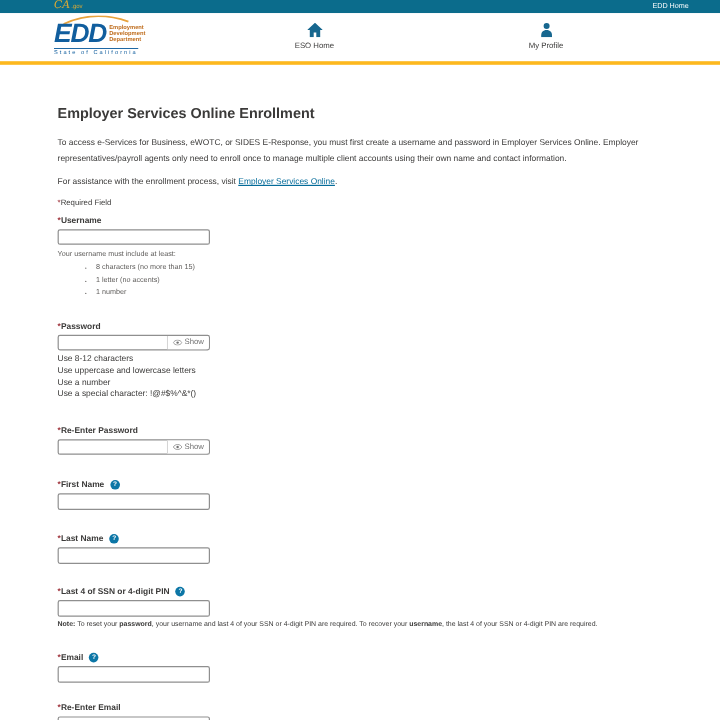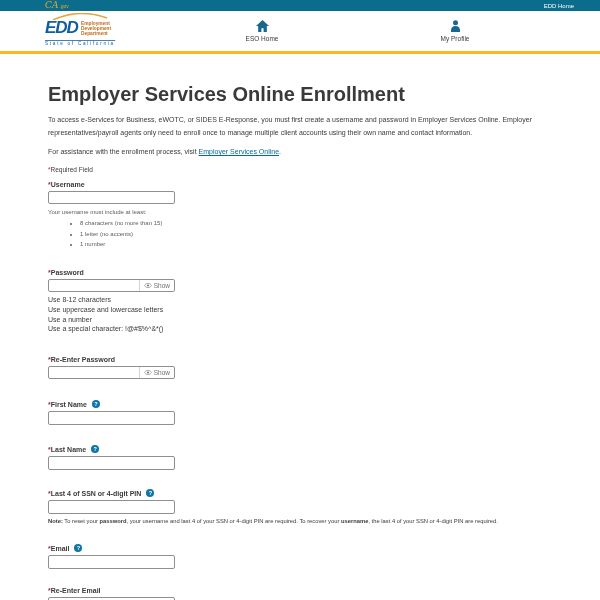--- a/index.html
+++ b/index.html
@@ -13,36 +13,36 @@
              font-weight:normal; font-size:9px; line-height:11px; display:flex; align-items:baseline; }
   .ca-logo .gov { font-size:5px; font-family:"Liberation Sans", sans-serif;
                   font-style:normal; margin-left:1px; }
   .topbar-link { color:#ffffff; font-size:6px; text-decoration:none; }
 
   
   .header { height:43px; background:#fff; border-bottom:3px solid #fdb81e; position:relative; }
   .edd-logo { position:absolute; left:45px; top:2px; cursor:pointer; }
   .edd-arc { display:block; margin-left:6px; }
   .edd-row { display:flex; align-items:flex-start; }
-  .edd-acronym { color:#115e9e; font-size:17px; line-height:16px; font-weight:bold; font-style:italic;
+  .edd-acronym { color:#115e9e; font-size:22px; line-height:16px; font-weight:bold; font-style:italic;
                  letter-spacing:-1px; }
   .edd-dept { color:#bf6c1c; font-weight:bold; font-size:6px; line-height:6px;
               transform:scale(0.8); transform-origin:left top; margin-left:3px; margin-top:1px; }
   .edd-state { color:#115e9e; font-size:6px; transform:scale(0.78); transform-origin:left top;
                letter-spacing:2.2px; border-top:1px solid #115e9e; padding-top:1px; margin-top:1px;
                white-space:nowrap; }
   .nav-item { position:absolute; top:7px; width:70px; text-align:center; cursor:pointer; }
   .nav-item .ico { display:block; height:13px; }
   .nav-item .lbl { display:block; font-size:6.5px; color:#3b3a39; margin-top:4px; }
   .nav-eso { left:227px; }
   .nav-profile { left:420px; }
 
   
   .content { padding:0 45px 0 48px; }
-  h1.page-title { font-size:20px; font-weight:700; color:#3b3a39; margin-top:31px; line-height:18px; }
+  h1.page-title { font-size:12px; font-weight:700; color:#3b3a39; margin-top:31px; line-height:18px; }
   .intro { font-size:7px; line-height:13px; margin-top:10px; }
   .assist { font-size:7px; margin-top:9px; }
   .assist a { color:#046b99; text-decoration:underline; cursor:pointer; }
   .required-note { font-size:6.5px; margin-top:11px; }
   .req { color:#9e3039; }
 
   
   .f-label { display:flex; align-items:center; font-size:7px; font-weight:bold; color:#3b3a39; }
   .t-input { width:127px; height:13px; border:1px solid #8f8f8f; border-radius:2px;
              background:#fff; font-size:7px; padding:0 3px; display:block; margin-top:3px; }

